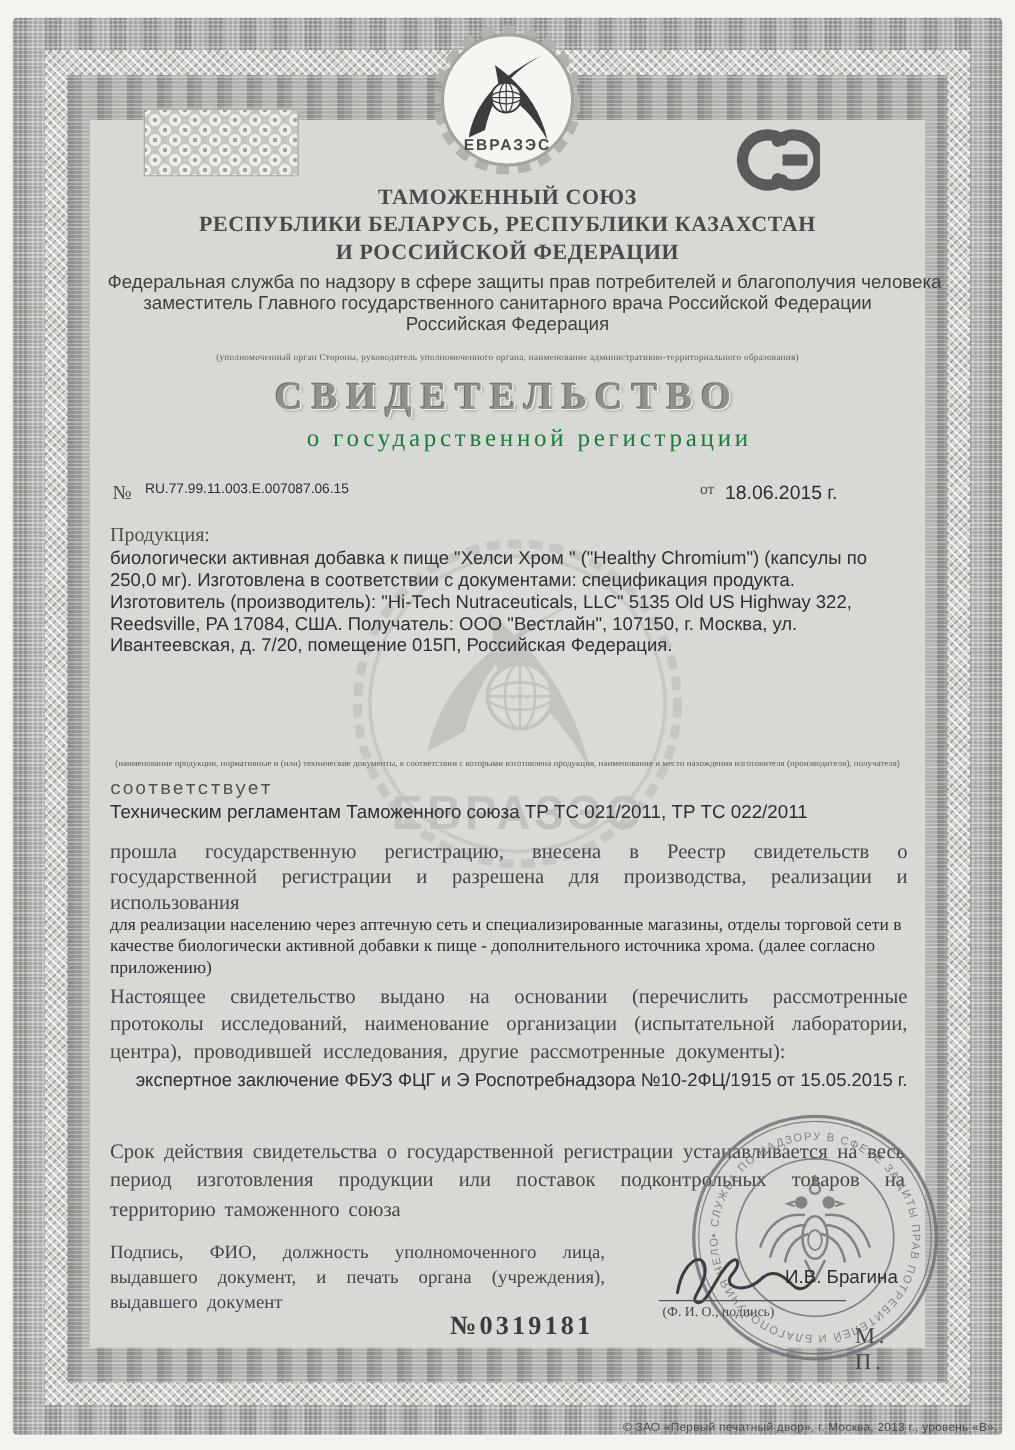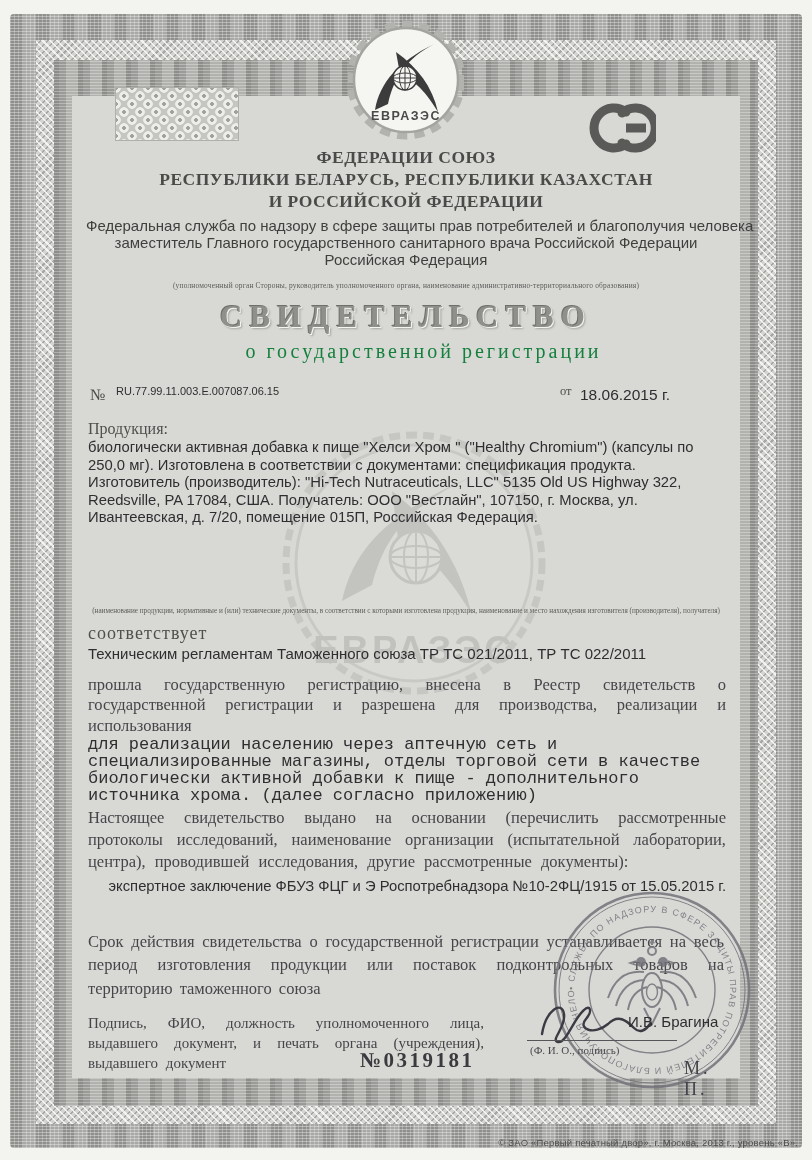--- a/index.html
+++ b/index.html
@@ -57,24 +57,24 @@
   .numrow .val{position:absolute;left:28px;top:1px;font-family:"Liberation Sans",sans-serif;font-size:11px;color:#2e2e30;}
   .numrow .ot{position:absolute;left:472px;top:0;font-size:12.5px;color:#4c4c4a;}
   .numrow .dt{position:absolute;left:492px;top:2px;font-family:"Liberation Sans",sans-serif;font-size:15.5px;color:#2e2e30;}
 
   
   .blk{margin-left:16px;margin-right:14px;}
   .lbl-serif{font-size:16px;color:#4f4f4d;}
   .prod-label{margin-top:12px;}
   .prod-text{margin-top:1px;font-family:"Liberation Sans",sans-serif;font-size:14.8px;line-height:17.6px;color:#2f2f31;}
   .prod-note{text-align:center;font-size:7.2px;color:#5b5b59;margin-top:80px;}
-  .compl-lead{margin-top:8px;font-size:18px;letter-spacing:1px;}
+  .compl-lead{margin-top:8px;font-size:15px;letter-spacing:1px;font-family:Liberation Mono, monospace;}
   .compl-text{margin-top:1px;font-family:"Liberation Sans",sans-serif;font-size:15px;color:#2e2e30;}
   .reg1{margin-top:13px;font-size:16.5px;line-height:20.5px;color:#46464a;text-align:justify;text-align-last:left;word-spacing:8px;}
-  .reg2{margin-top:1px;font-family:Liberation Mono, monospace;font-size:17px;line-height:16.8px;color:#2f2f31;}
+  .reg2{margin-top:1px;font-family:Liberation Serif, serif;font-size:14px;line-height:16.8px;color:#2f2f31;}
   .basis-lbl{margin-top:2px;font-size:16.5px;line-height:22px;color:#46464a;text-align:justify;text-align-last:left;word-spacing:5px;}
   .basis-val{margin-top:5px;font-family:"Liberation Sans",sans-serif;font-size:14.8px;color:#2f2f31;text-align:right;}
   .validity{margin-top:36px;font-size:16.5px;line-height:23.5px;color:#46464a;text-align:justify;text-align-last:left;word-spacing:3px;width:636px;}
   .sign-lbl{margin-top:13px;font-size:15px;line-height:20px;color:#46464a;width:396px;text-align:justify;text-align-last:left;word-spacing:4px;}
 
   
   .wm{position:absolute;left:208px;top:333px;width:268px;height:268px;opacity:.16;}
 
   
   .stamp{position:absolute;left:478px;top:792px;width:204px;height:204px;opacity:.82;}
@@ -125,21 +125,21 @@
     </svg>
 
     <svg class="se-mark" viewBox="0 0 76 56">
       <path d="M46 12 A20 20 0 1 0 46 44" fill="none" stroke="#5a5a58" stroke-width="9" stroke-linecap="round"></path>
       <path d="M42 13 A20 20 0 1 1 42 43" fill="none" stroke="#5a5a58" stroke-width="9" stroke-linecap="round"></path>
       <path d="M46 28 H66" stroke="#5a5a58" stroke-width="9" stroke-linecap="butt"></path>
     </svg>
 
     <div class="flow">
       <div class="hdr">
-        <div class="u">ФЕДЕРАЦИИ СОЮЗ</div>
+        <div class="u">ТАМОЖЕННЫЙ СОЮЗ</div>
         <div class="u">РЕСПУБЛИКИ БЕЛАРУСЬ, РЕСПУБЛИКИ КАЗАХСТАН</div>
         <div class="u">И РОССИЙСКОЙ ФЕДЕРАЦИИ</div>
         <div class="a">Федеральная служба по надзору в сфере защиты прав потребителей и благополучия человека</div>
         <div class="a" style="margin-top:0">заместитель Главного государственного санитарного врача Российской Федерации</div>
         <div class="a" style="margin-top:0">Российская Федерация</div>
       </div>
 
       <div class="note">(уполномоченный орган Стороны, руководитель уполномоченного органа, наименование административно-территориального образования)</div>
 
       <div class="t-main">СВИДЕТЕЛЬСТВО</div>

